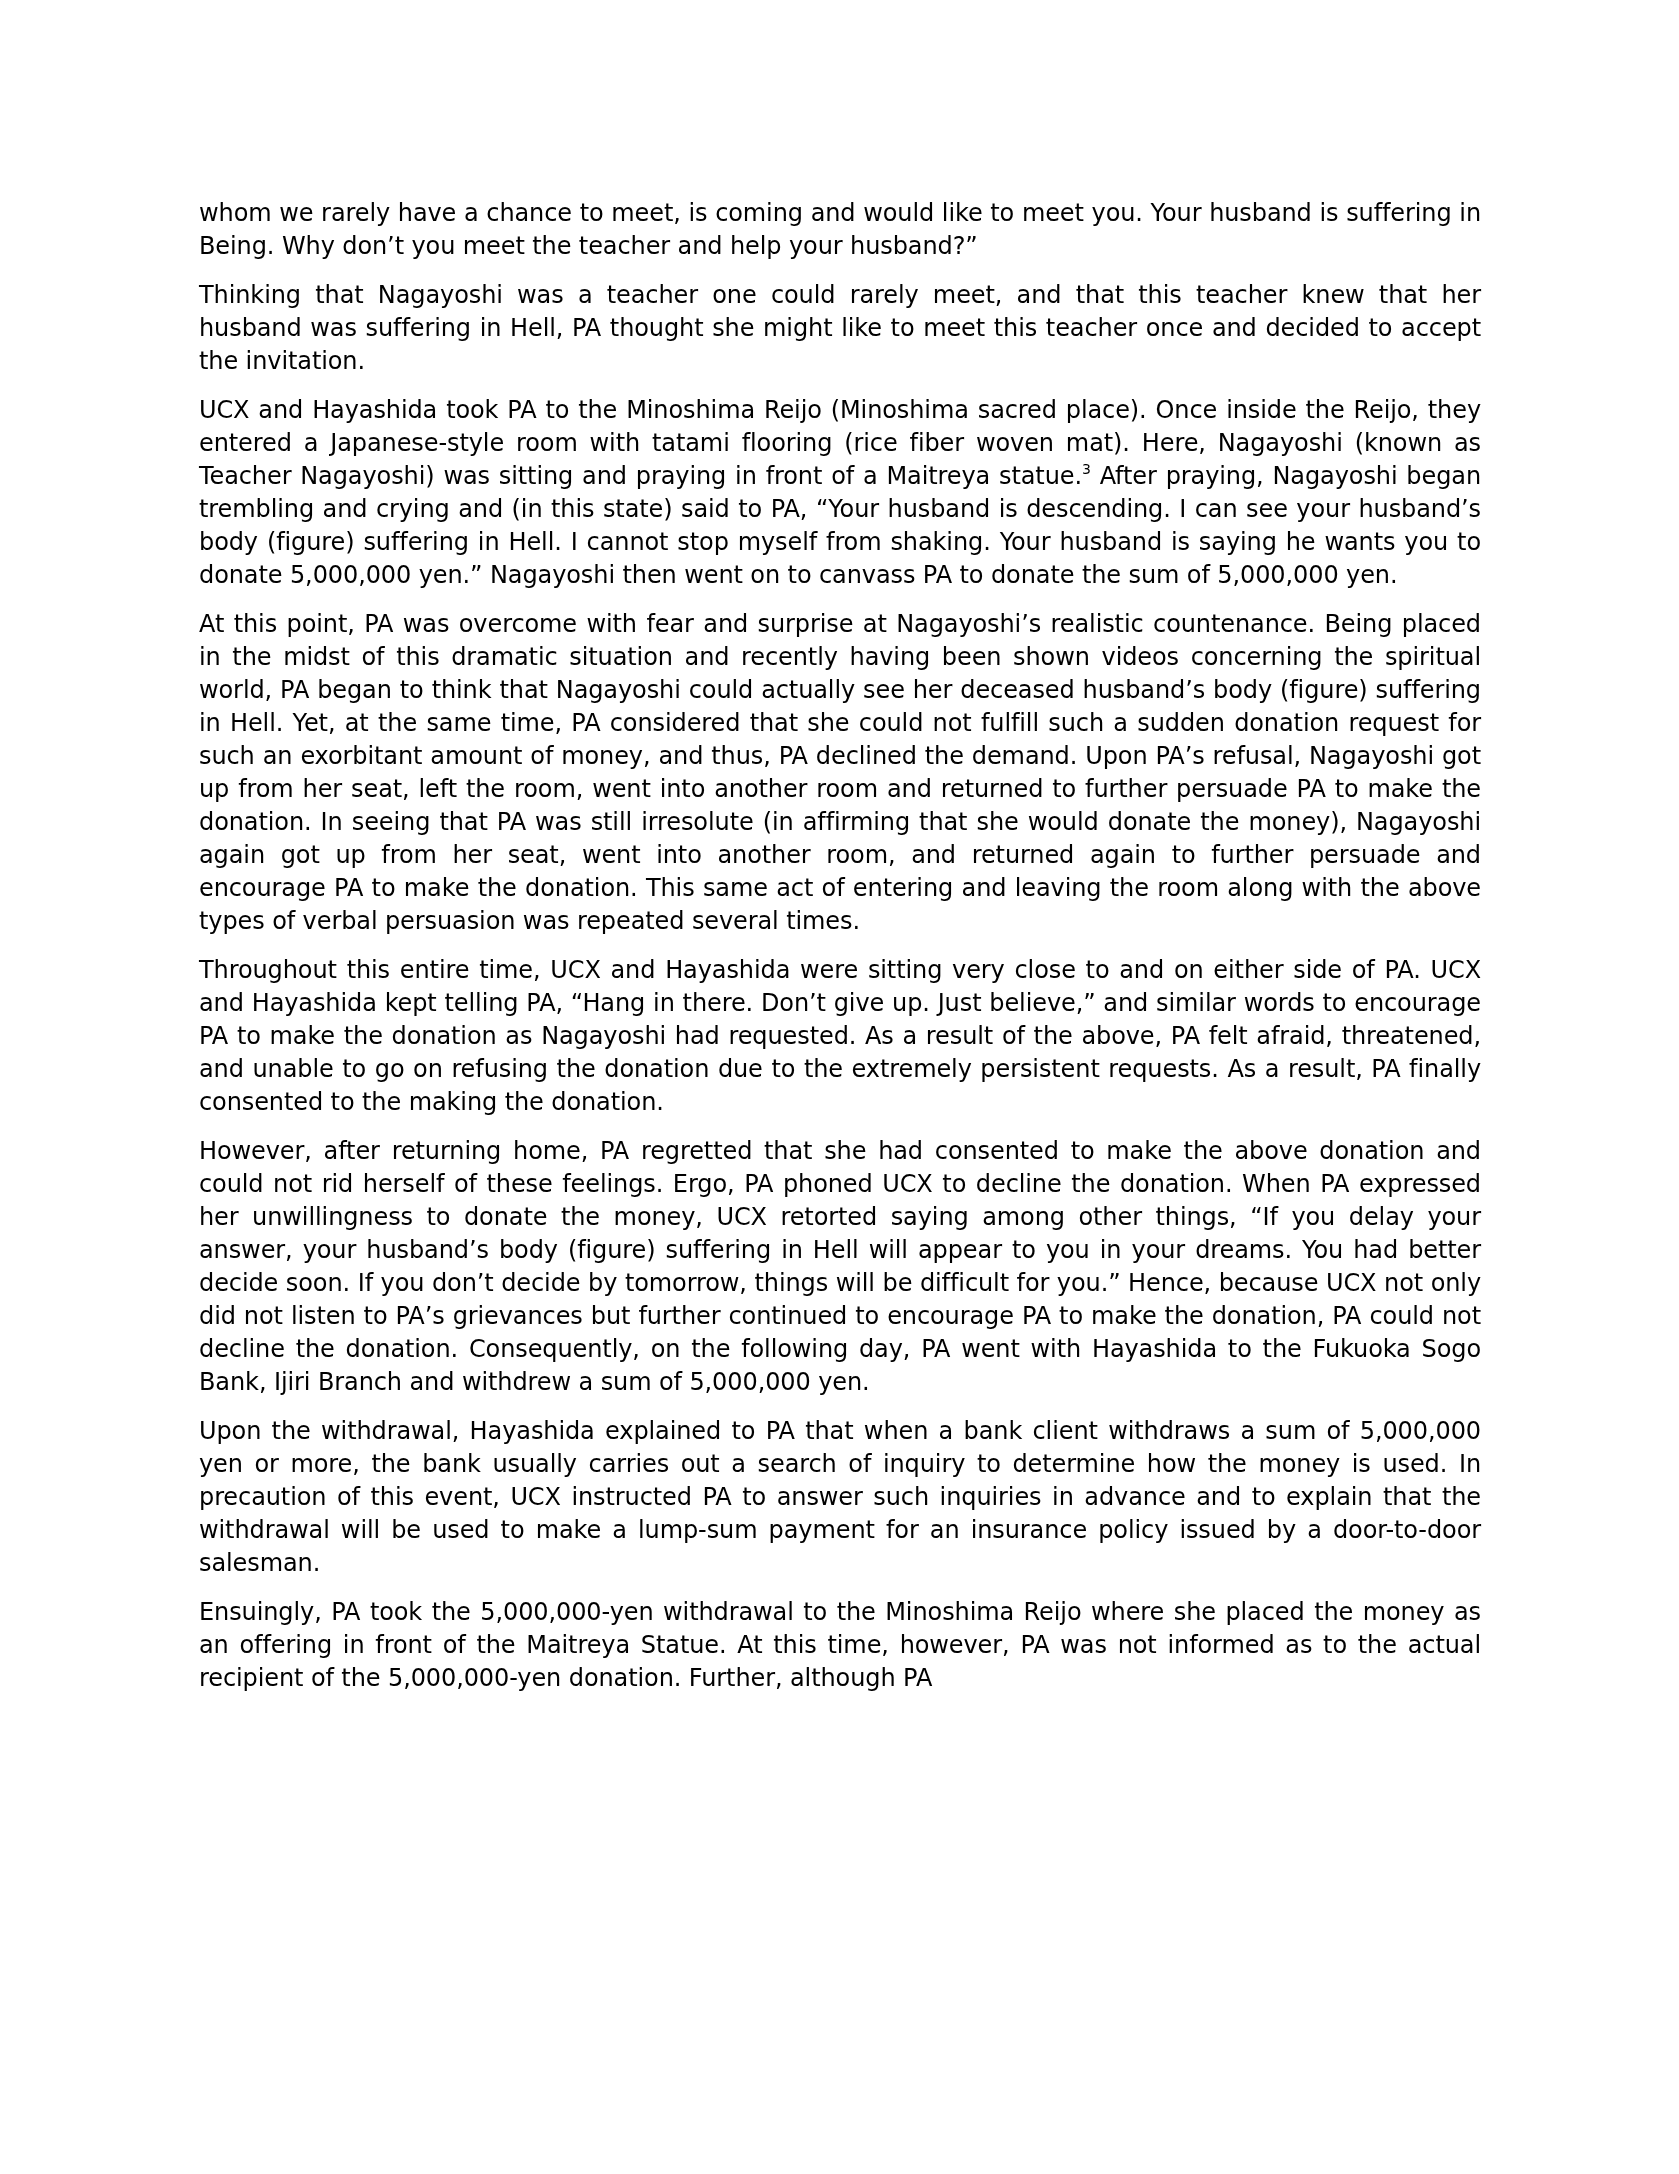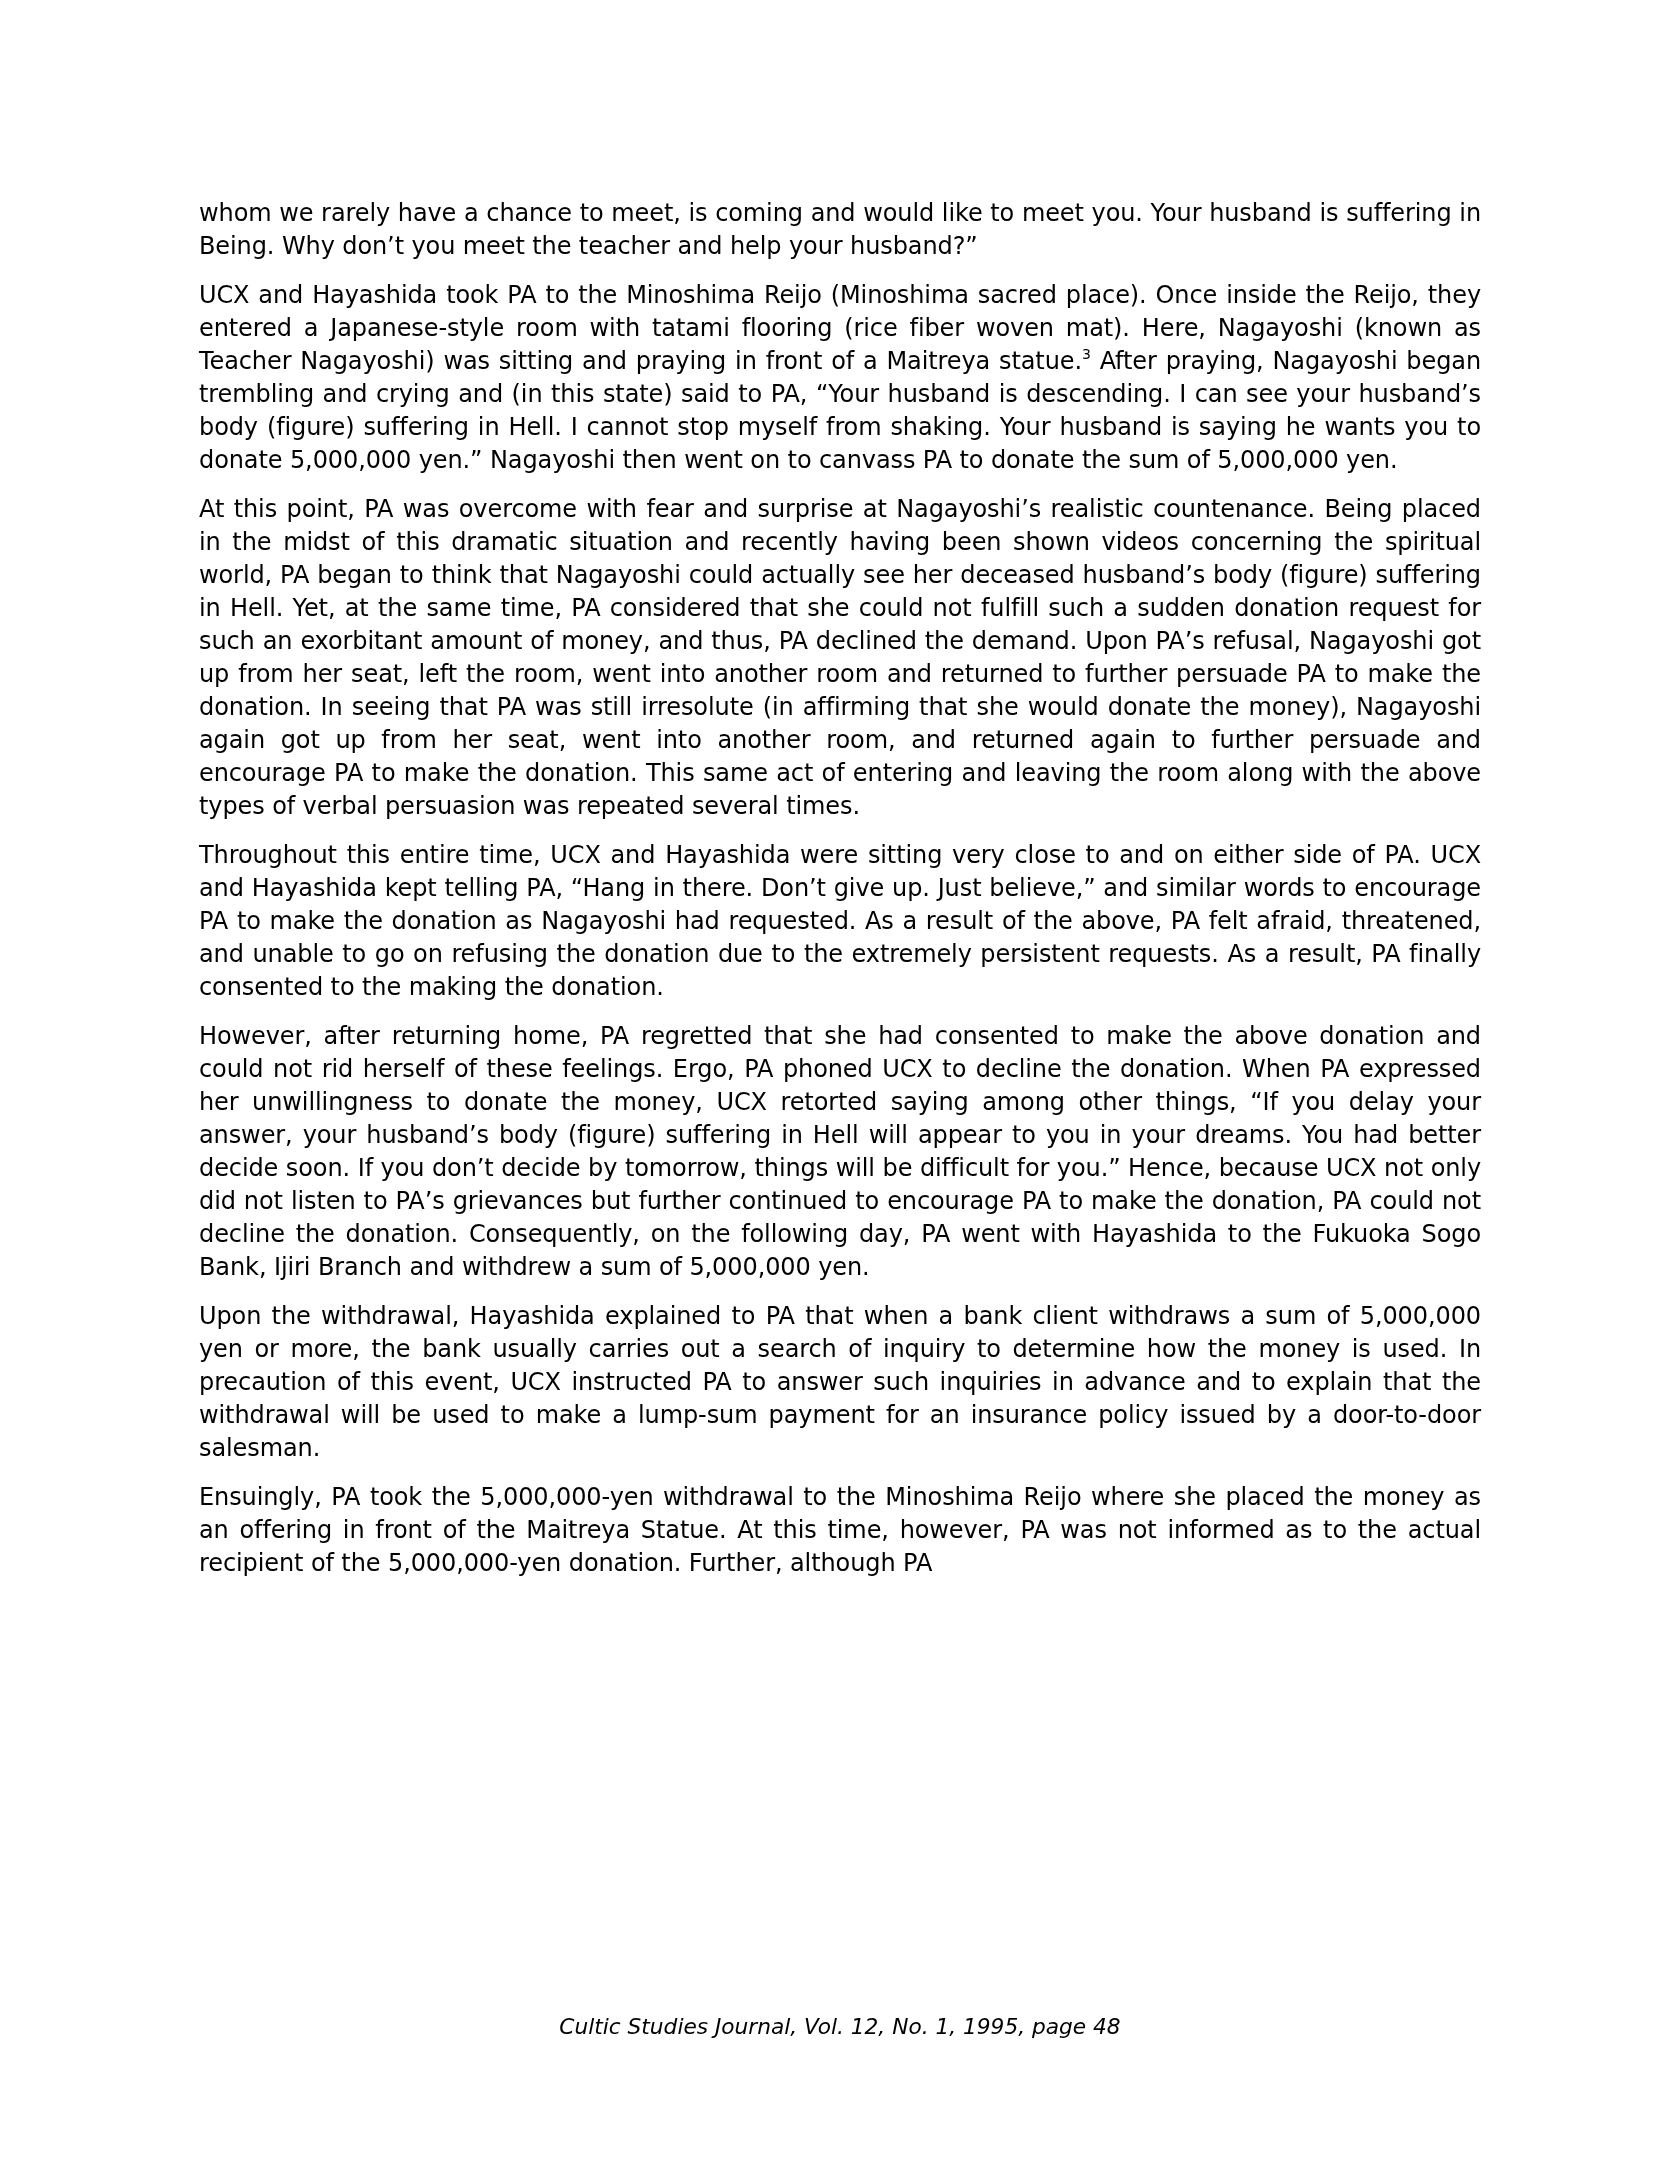--- a/index.html
+++ b/index.html
@@ -55,23 +55,23 @@
       line-height: 28px;
       color: #000000;
     }
   </style>
 </head>
 <body>
 
 <div class="page">
   <div class="body-text">
     <p class="para">whom we rarely have a chance to meet, is coming and would like to meet you. Your husband is suffering in Being. Why don’t you meet the teacher and help your husband?”</p>
+    <p class="para">Thinking that Nagayoshi was a teacher one could rarely meet, and that this teacher knew that her husband was suffering in Hell, PA thought she might like to meet this teacher once and decided to accept the invitation.</p>
     <p class="para"><span>UCX and Hayashida took PA to the Minoshima Reijo (Minoshima sacred place). Once inside the Reijo, they entered a Japanese-style room with tatami flooring (rice fiber woven mat). Here, Nagayoshi (known as Teacher Nagayoshi) was sitting and praying in front of a Maitreya statue.</span><sup>3</sup><span> After praying, Nagayoshi began trembling and crying and (in this state) said to PA, “Your husband is descending. I can see your husband’s body (figure) suffering in Hell. I cannot stop myself from shaking. Your husband is saying he wants you to donate 5,000,000 yen.” Nagayoshi then went on to canvass PA to donate the sum of 5,000,000 yen.</span></p>
     <p class="para">At this point, PA was overcome with fear and surprise at Nagayoshi’s realistic countenance. Being placed in the midst of this dramatic situation and recently having been shown videos concerning the spiritual world, PA began to think that Nagayoshi could actually see her deceased husband’s body (figure) suffering in Hell. Yet, at the same time, PA considered that she could not fulfill such a sudden donation request for such an exorbitant amount of money, and thus, PA declined the demand. Upon PA’s refusal, Nagayoshi got up from her seat, left the room, went into another room and returned to further persuade PA to make the donation. In seeing that PA was still irresolute (in affirming that she would donate the money), Nagayoshi again got up from her seat, went into another room, and returned again to further persuade and encourage PA to make the donation. This same act of entering and leaving the room along with the above types of verbal persuasion was repeated several times.</p>
     <p class="para">Throughout this entire time, UCX and Hayashida were sitting very close to and on either side of PA. UCX and Hayashida kept telling PA, “Hang in there. Don’t give up. Just believe,” and similar words to encourage PA to make the donation as Nagayoshi had requested. As a result of the above, PA felt afraid, threatened, and unable to go on refusing the donation due to the extremely persistent requests. As a result, PA finally consented to the making the donation.</p>
     <p class="para">However, after returning home, PA regretted that she had consented to make the above donation and could not rid herself of these feelings. Ergo, PA phoned UCX to decline the donation. When PA expressed her unwillingness to donate the money, UCX retorted saying among other things, “If you delay your answer, your husband’s body (figure) suffering in Hell will appear to you in your dreams. You had better decide soon. If you don’t decide by tomorrow, things will be difficult for you.” Hence, because UCX not only did not listen to PA’s grievances but further continued to encourage PA to make the donation, PA could not decline the donation. Consequently, on the following day, PA went with Hayashida to the Fukuoka Sogo Bank, Ijiri Branch and withdrew a sum of 5,000,000 yen.</p>
     <p class="para">Upon the withdrawal, Hayashida explained to PA that when a bank client withdraws a sum of 5,000,000 yen or more, the bank usually carries out a search of inquiry to determine how the money is used. In precaution of this event, UCX instructed PA to answer such inquiries in advance and to explain that the withdrawal will be used to make a lump-sum payment for an insurance policy issued by a door-to-door salesman.</p>
     <p class="para">Ensuingly, PA took the 5,000,000-yen withdrawal to the Minoshima Reijo where she placed the money as an offering in front of the Maitreya Statue. At this time, however, PA was not informed as to the actual recipient of the 5,000,000-yen donation. Further, although PA</p>
   </div>
 
-  <div class="footer">Cultic Studies Journal, Vol. 12, No. 1, 1995, page 48</div>
 </div>
 
 
 </body></html>

